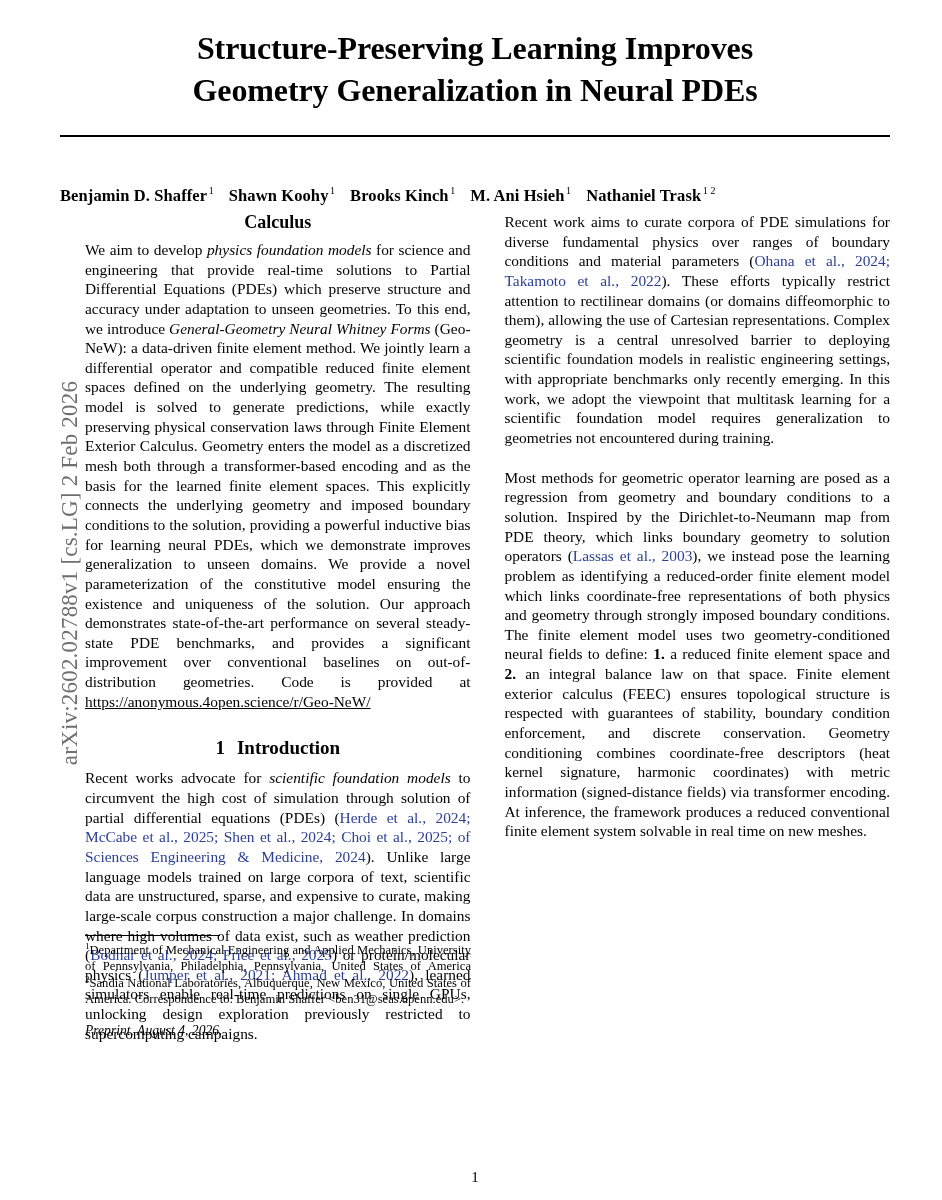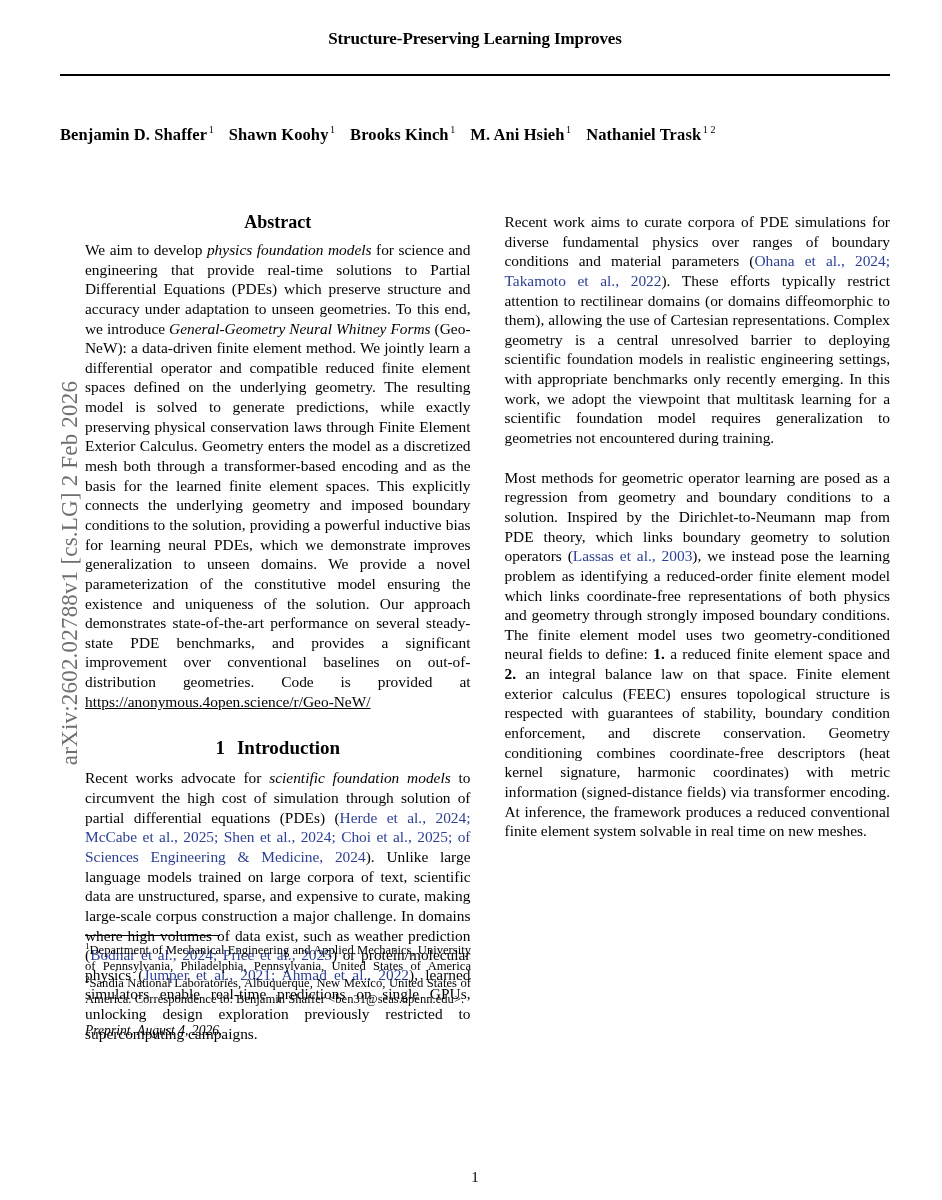--- a/index.html
+++ b/index.html
@@ -37,21 +37,21 @@
     position: absolute;
     left: 60px;
     top: 0;
     width: 830px;
     height: 1200px;
   }
 
   .title {
     text-align: center;
     font-weight: bold;
-    font-size: 17px;
+    font-size: 32px;
     line-height: 1.30;
     padding-top: 28px;
     letter-spacing: -0.1px;
   }
   .title-line { display: block; }
 
   .rule-top {
     border: none;
     border-top: 2.3px solid #000;
     margin: 24px 0 0 0;
@@ -153,33 +153,34 @@
 </style>
 </head>
 <body>
 
 <div class="arxiv-stamp">arXiv:2602.02788v1  [cs.LG]  2 Feb 2026</div>
 
 <div class="page">
 
   <div class="title">
     <span class="title-line">Structure-Preserving Learning Improves</span>
+    <span class="title-line">Geometry Generalization in Neural PDEs</span>
   </div>
 
   <hr class="rule-top">
 
   <div class="authors">
     <span class="author"><span>Benjamin D. Shaffer</span><sup>1</sup></span><span class="author"><span>Shawn Koohy</span><sup>1</sup></span><span class="author"><span>Brooks Kinch</span><sup>1</sup></span><span class="author"><span>M. Ani Hsieh</span><sup>1</sup></span><span class="author"><span>Nathaniel Trask</span><sup>1 2</sup></span>
   </div>
 
   <div class="columns">
 
     <div class="col">
 
-      <div class="abstract-heading">Abstract</div>
+      <div class="abstract-heading">Calculus</div>
 
       <p class="abstract-body"><span>We aim to develop </span><span class="ital">physics foundation models</span><span> for science and engineering that provide real-time solutions to Partial Differential Equations (PDEs) which preserve structure and accuracy under adaptation to unseen geometries. To this end, we introduce </span><span class="ital">General-Geometry Neural Whitney Forms</span><span> (Geo-NeW): a data-driven finite element method. We jointly learn a differential operator and compatible reduced finite element spaces defined on the underlying geometry. The resulting model is solved to generate predictions, while exactly preserving physical conservation laws through Finite Element Exterior Calculus. Geometry enters the model as a discretized mesh both through a transformer-based encoding and as the basis for the learned finite element spaces. This explicitly connects the underlying geometry and imposed boundary conditions to the solution, providing a powerful inductive bias for learning neural PDEs, which we demonstrate improves generalization to unseen domains. We provide a novel parameterization of the constitutive model ensuring the existence and uniqueness of the solution. Our approach demonstrates state-of-the-art performance on several steady-state PDE benchmarks, and provides a significant improvement over conventional baselines on out-of-distribution geometries. Code is provided at </span><a class="lnk" href="#">https://anonymous.4open.science/r/Geo-NeW/</a></p>
 
       <div class="section-heading"><span class="num">1</span><span>Introduction</span></div>
 
       <p class="body"><span>Recent works advocate for </span><span class="ital">scientific foundation models</span><span> to circumvent the high cost of simulation through solution of partial differential equations (PDEs) (</span><span class="cite">Herde et al., 2024; McCabe et al., 2025; Shen et al., 2024; Choi et al., 2025; of Sciences Engineering &amp; Medicine, 2024</span><span>). Unlike large language models trained on large corpora of text, scientific data are unstructured, sparse, and expensive to curate, making large-scale corpus construction a major challenge. In domains where high volumes of data exist, such as weather prediction (</span><span class="cite">Bodnar et al., 2024; Price et al., 2025</span><span>) or protein/molecular physics (</span><span class="cite">Jumper et al., 2021; Ahmad et al., 2022</span><span>), learned simulators enable real-time predictions on single GPUs, unlocking design exploration previously restricted to supercomputing campaigns.</span></p>
 
       <div class="footnote-wrap">
         <hr class="footnote-rule">
         <p class="footnote"><sup>1</sup><span>Department of Mechanical Engineering and Applied Mechanics, University of Pennsylvania, Philadelphia, Pennsylvania, United States of America </span><sup>2</sup><span>Sandia National Laboratories, Albuquerque, New Mexico, United States of America. Correspondence to: Benjamin Shaffer &lt;ben31@seas.upenn.edu&gt;.</span></p>

